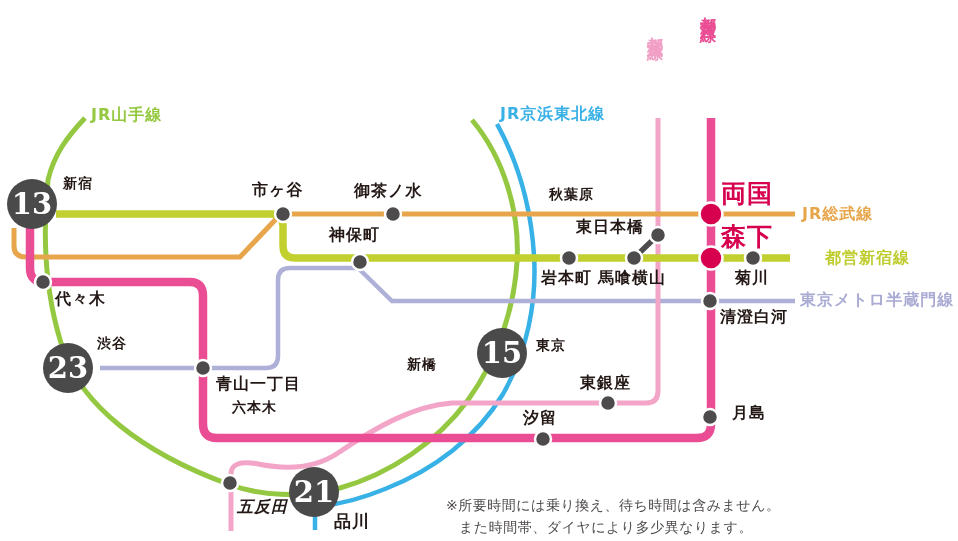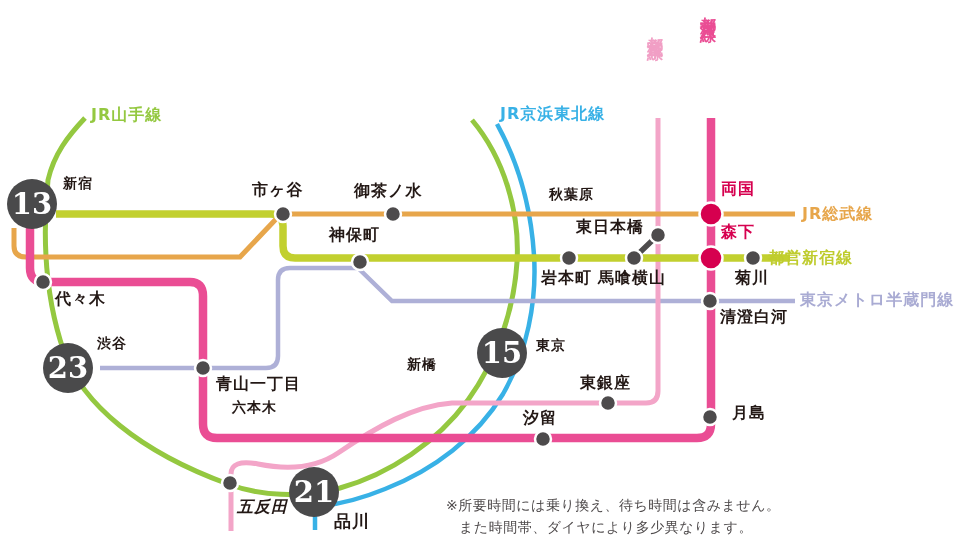--- a/index.html
+++ b/index.html
@@ -8,21 +8,21 @@
     font-family:"DejaVu Sans","Liberation Sans",sans-serif;
   }
   #rails{position:absolute;left:0;top:0;z-index:1;}
   .st{
     position:absolute;z-index:4;color:#231815;font-weight:bold;white-space:nowrap;
     letter-spacing:1px;line-height:1;
   }
   .st.big{font-size:14px;}
   .st.small{font-size:16px;}
   .st.mid{font-size:17px;}
-  .st.red{font-size:16px;color:#d6004f;}
+  .st.red{font-size:25px;color:#d6004f;}
   .linelabel{
     position:absolute;z-index:4;font-size:16px;font-weight:bold;white-space:nowrap;
     letter-spacing:1px;line-height:1;
   }
   .linelabel.vert{
     writing-mode:vertical-rl;text-orientation:upright;letter-spacing:2px;
   }
   .c-yamanote{color:#94c840;}
   .c-keihin{color:#38b1e6;}
   .c-sobu{color:#e7a64b;}
@@ -119,21 +119,21 @@
   <div class="st small" style="left:216px;top:376px;">青山一丁目</div>
   <div class="st small" style="left:580px;top:375px;">東銀座</div>
   <div class="st small" style="left:523px;top:410px;">汐留</div>
   <div class="st small" style="left:732px;top:405px;">月島</div>
   <div class="st small" style="left:237px;top:499px;font-style:italic;">五反田</div>
   <div class="st mid" style="left:334px;top:513px;">品川</div>
 
   <div class="linelabel c-yamanote" style="left:91px;top:107px;">JR山手線</div>
   <div class="linelabel c-keihin" style="left:500px;top:106px;">JR京浜東北線</div>
   <div class="linelabel c-sobu" style="left:802px;top:206px;">JR総武線</div>
-  <div class="linelabel c-shinjukuline" style="left:768px;top:250px;text-align:right;">都営新宿線</div>
+  <div class="linelabel c-shinjukuline" style="left:825px;top:250px;text-align:right;">都営新宿線</div>
   <div class="linelabel c-hanzomon" style="left:800px;top:292px;">東京メトロ半蔵門線</div>
   <div class="linelabel c-asakusa vert" style="left:647px;top:24px;">都営浅草線</div>
   <div class="linelabel c-oedo vert" style="left:700px;top:4px;">都営大江戸線</div>
 
   <div class="note" style="left:446px;top:497px;">※所要時間には乗り換え、待ち時間は含みません。</div>
   <div class="note" style="left:459px;top:519px;">また時間帯、ダイヤにより多少異なります。</div>
 
 </div>
 
 </body></html>

